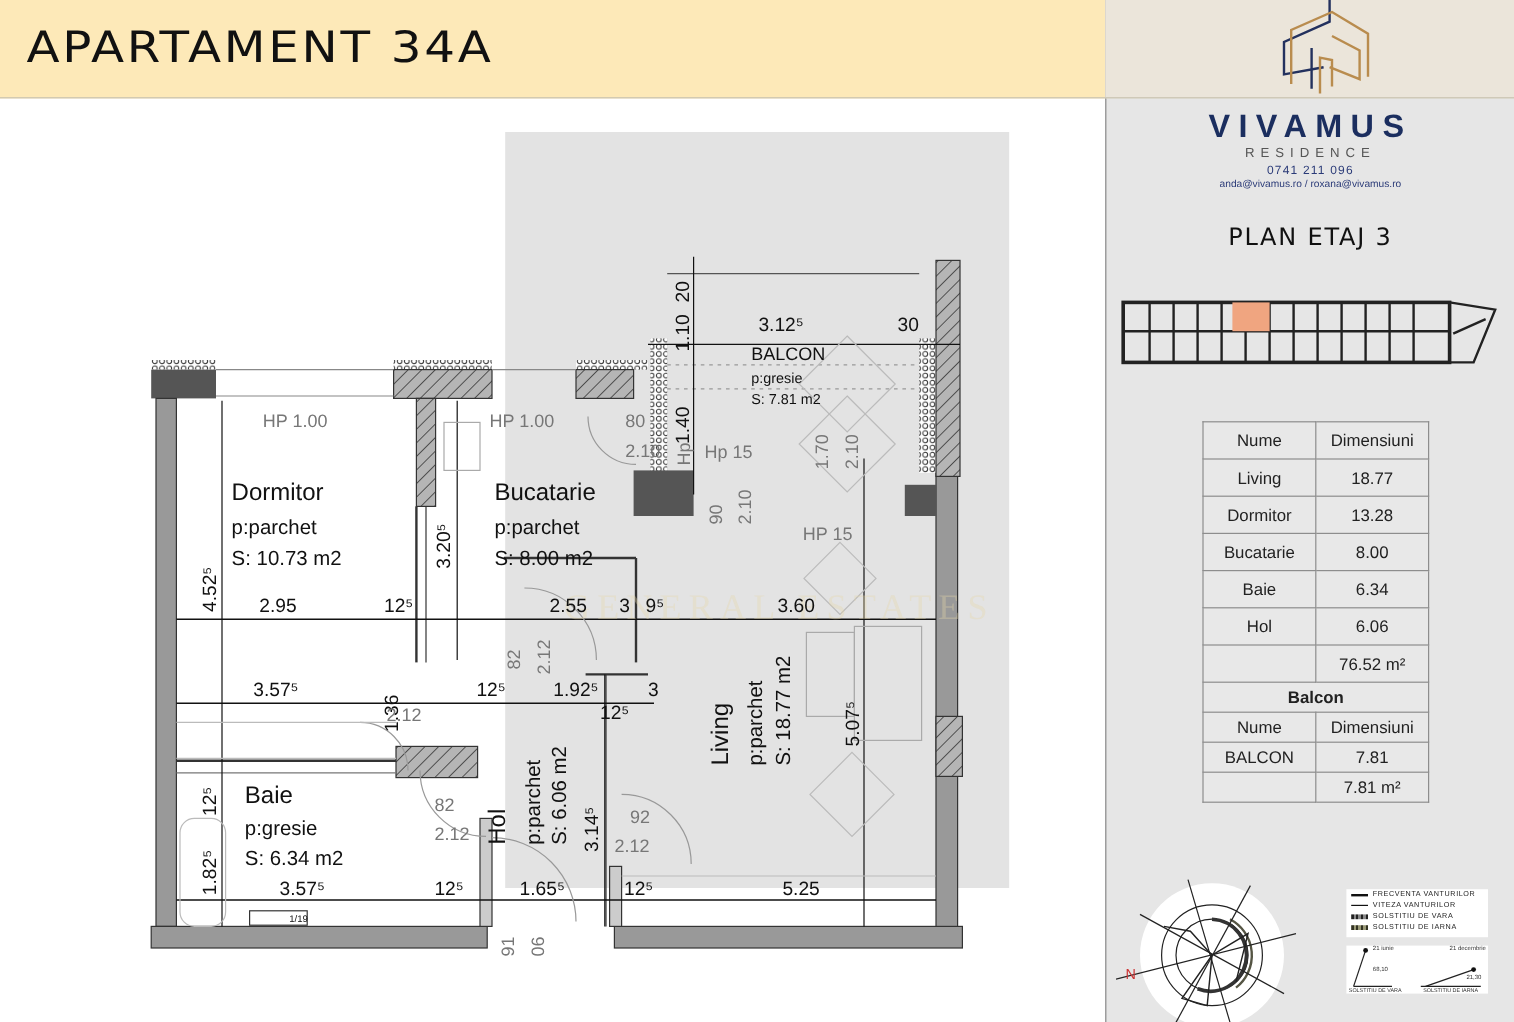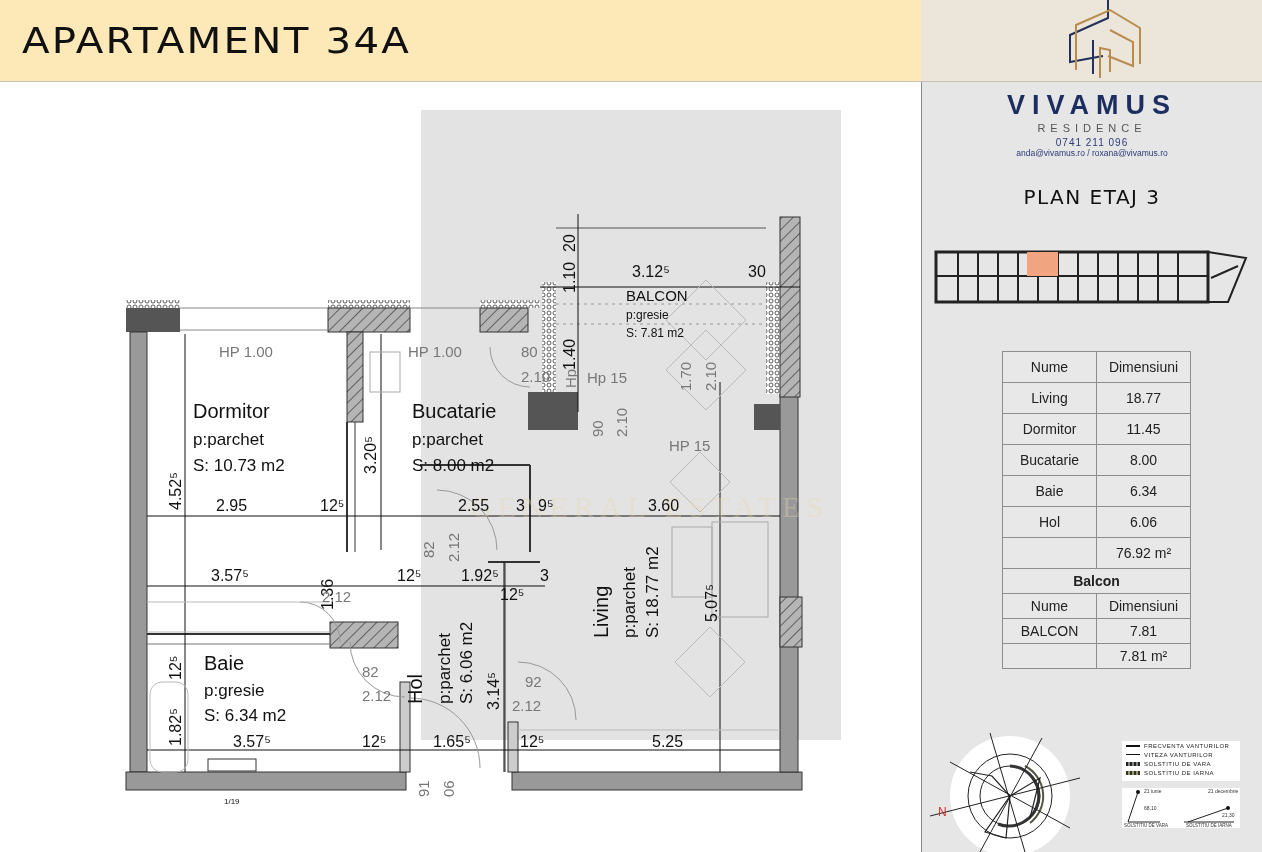--- a/index.html
+++ b/index.html
@@ -85,37 +85,37 @@
   <tr>
         <td class="c1">Nume</td>
         <td>Dimensiuni</td>
       </tr>
   <tr>
         <td>Living</td>
         <td>18.77</td>
       </tr>
   <tr>
         <td>Dormitor</td>
-        <td>11.45</td>
+        <td>13.28</td>
       </tr>
   <tr>
         <td>Bucatarie</td>
         <td>8.00</td>
       </tr>
   <tr>
         <td>Baie</td>
         <td>6.34</td>
       </tr>
   <tr>
         <td>Hol</td>
         <td>6.06</td>
       </tr>
   <tr>
         <td></td>
-        <td>76.92 m²</td>
+        <td>76.52 m²</td>
       </tr>
   <tr class="sm">
         <td class="h" colspan="2">Balcon</td>
       </tr>
   <tr class="sm">
         <td>Nume</td>
         <td>Dimensiuni</td>
       </tr>
   <tr class="sm">
         <td>BALCON</td>
@@ -338,13 +338,13 @@
 <div class="abs gdim" style="left:525px;top:673px;">92</div>
 <div class="abs gdim" style="left:512px;top:697px;">2.12</div>
 <div class="abs gdim" style="left:322px;top:588px;">2.12</div>
 <div class="abs gdim vert" style="left:589px;top:437px;">90</div>
 <div class="abs gdim vert" style="left:613px;top:437px;">2.10</div>
 <div class="abs gdim vert" style="left:677px;top:391px;">1.70</div>
 <div class="abs gdim vert" style="left:702px;top:391px;">2.10</div>
 <div class="abs gdim vert" style="left:562px;top:388px;">Hp</div>
 <div class="abs gdim vert" style="left:415px;top:797px;">91</div>
 <div class="abs gdim vert" style="left:440px;top:797px;">06</div>
-<div class="abs" style="left:224px;top:761px;font-size:8px;color:#111;margin-top:36px;">1/19</div>
+<div class="abs" style="left:241px;top:761px;font-size:8px;color:#111;">1/19</div>
 
 </body></html>

